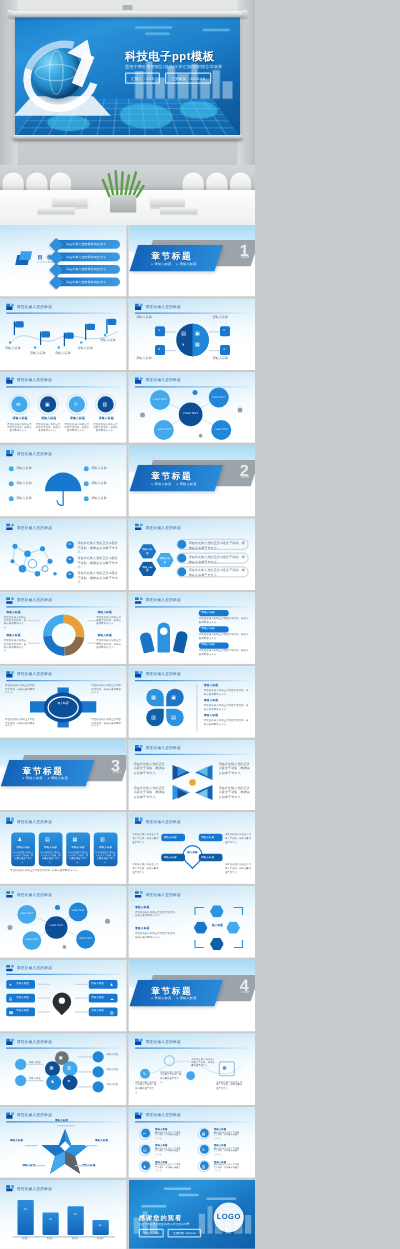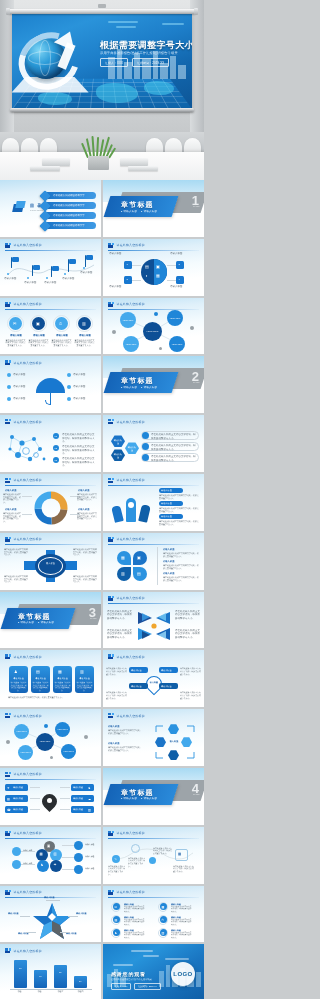--- a/index.html
+++ b/index.html
@@ -212,21 +212,21 @@
 
       <div class="sc-plate"></div>
       <div class="sc-globe">
         <div class="sc-globeLine" style="left:2px;top:12px;width:34px;height:14px;"></div>
         <div class="sc-globeLine" style="left:13px;top:1px;width:12px;height:36px;"></div>
       </div>
       <div class="sc-swoosh"></div>
       <div class="sc-arrowStem"></div>
       <div class="sc-arrow"></div>
 
-      <div class="sc-title">根据需要调整字号大小</div>
+      <div class="sc-title">科技电子ppt模板</div>
       <div class="sc-sub">适用于商务通用报告/总结/工作汇报/述职报告等场景</div>
       <div class="sc-btns">
         <span class="sc-btn">汇报人：XXX</span>
         <span class="sc-btn">汇报时间：2019.XX</span>
       </div>
     </div>
     <div class="screenBottomBar"></div>
   </div>
 
   <div class="photo">

